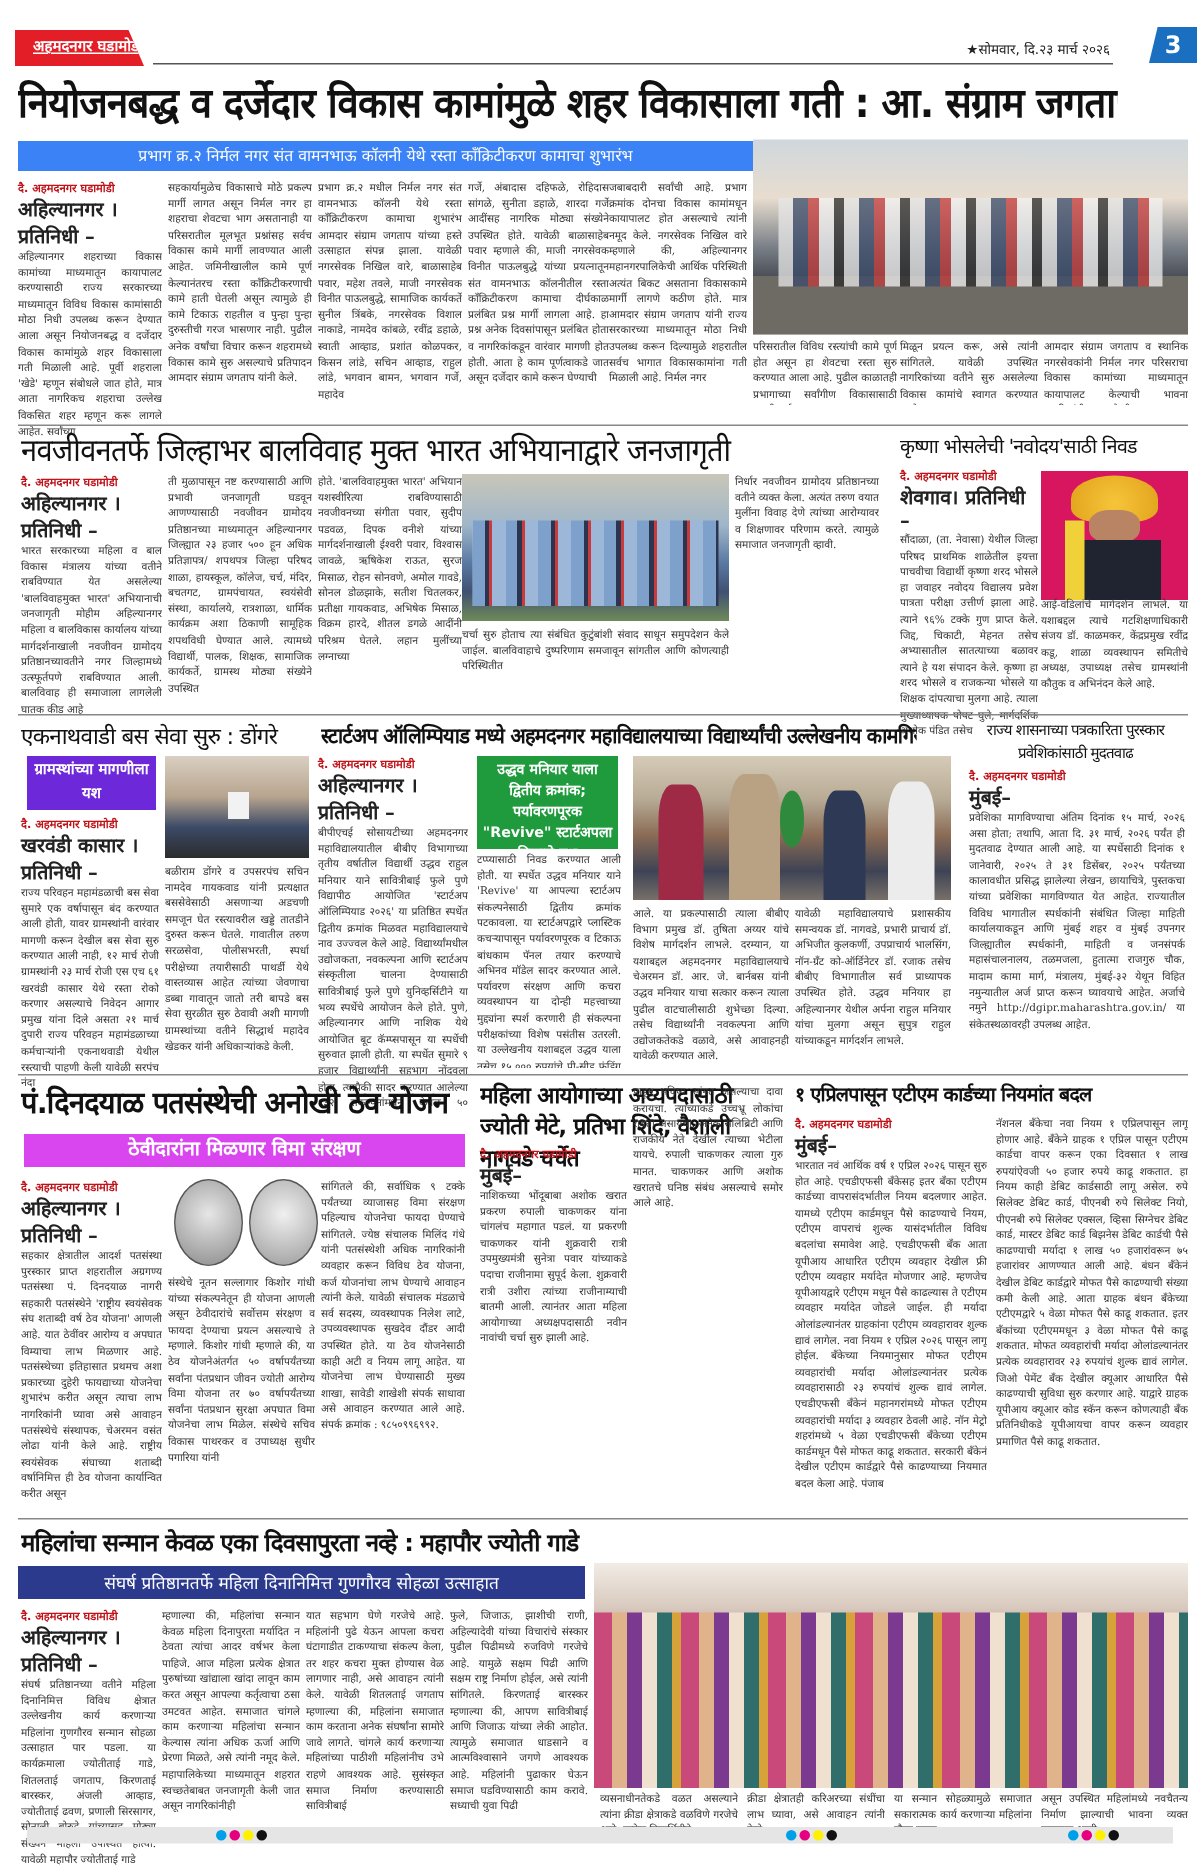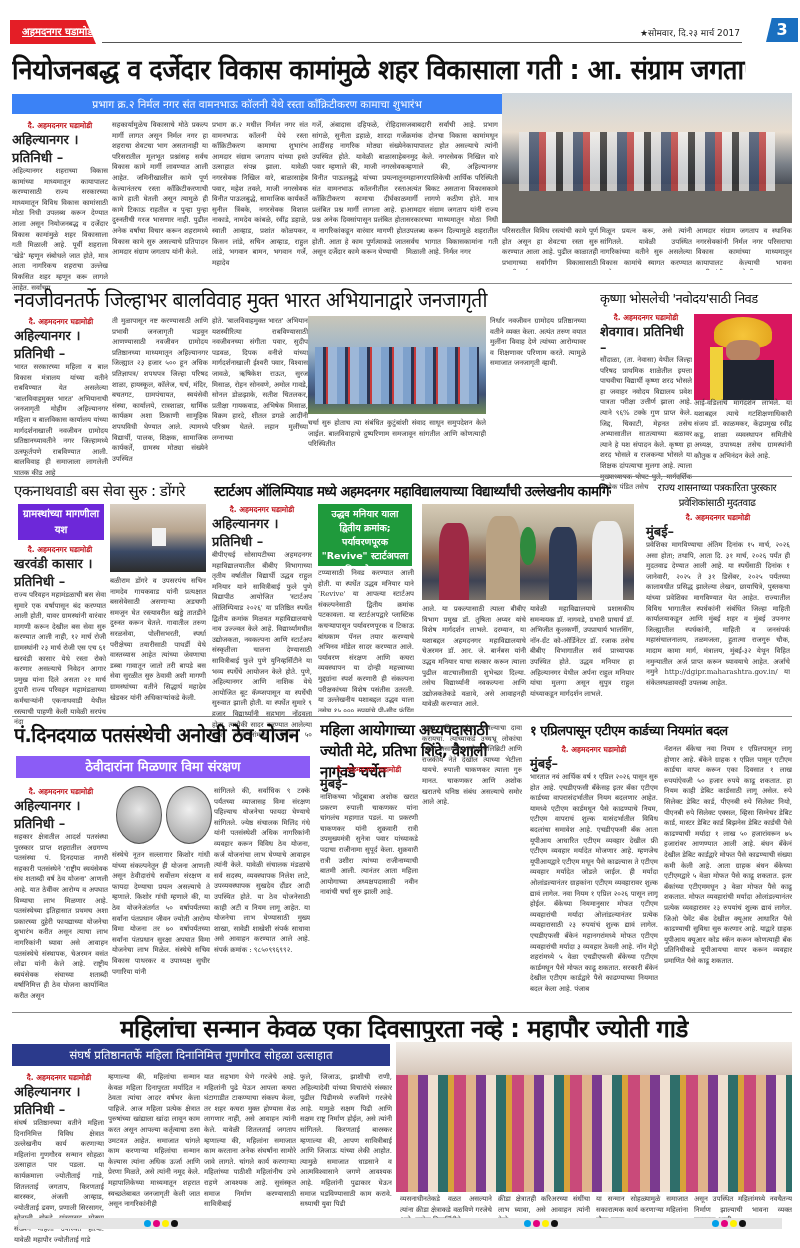--- a/index.html
+++ b/index.html
@@ -5,35 +5,35 @@
 *{box-sizing:border-box;margin:0;padding:0}
 body{width:800px;height:1248px;background:#fff;font-family:"DejaVu Serif",serif;color:#222;position:relative;overflow:hidden}
 .abs{position:absolute}
 .masthead{left:10px;top:20px;width:86px;height:24px;background:#e41e26;color:#fff;font-family:"DejaVu Sans",sans-serif;font-weight:bold;font-size:10px;line-height:24px;padding-left:12px;clip-path:polygon(0 0,88% 0,100% 100%,0 100%);text-decoration:underline}
 .topline{left:102px;top:42px;width:374px;height:1px;background:#555}
 .datetext{left:400px;top:26px;width:148px;text-align:right;font-size:9px;font-family:"DejaVu Sans",sans-serif}
 .pagenum{left:480px;top:18px;width:30px;height:24px;background:#1a6fc0;color:#fff;font-family:"DejaVu Sans",sans-serif;font-weight:bold;font-size:16px;text-align:center;line-height:24px;clip-path:polygon(18% 0,100% 0,100% 100%,0 100%)}
 .h1{font-family:"DejaVu Sans",sans-serif;font-weight:bold;color:#111;white-space:nowrap;overflow:hidden;letter-spacing:-0.5px}
 .banner{font-family:"DejaVu Sans",sans-serif;color:#fff;text-align:center;white-space:nowrap;overflow:hidden}
 .col{font-size:7px;line-height:10.6px;color:#333;text-align:justify;overflow:hidden}
-.byline{color:#c0141b;font-weight:bold;font-size:7.5px;text-align:center;font-family:"DejaVu Sans",sans-serif}
+.byline{color:#c0141b;font-weight:bold;font-size:7.5px;font-family:"DejaVu Sans",sans-serif}
 .place{font-size:13px;font-weight:bold}
 .rule{height:1px;background:#888}
 .photo{overflow:hidden}
 .caption-box{font-family:"DejaVu Sans",sans-serif;color:#fff;text-align:center;font-weight:bold}
 .dots{display:flex;gap:2px}
 .dot{width:7px;height:7px;border-radius:50%}
 .greybar{background:#e5e5e5}
 </style>
 </head>
 <body>
 
 <div class="abs masthead" style="background: rgb(228, 30, 38);">अहमदनगर घडामोडी</div>
 
-<div class="abs datetext" style="left: 560px; width: 180px; top: 26px;">★सोमवार, दि.२३ मार्च 2017</div>
+<div class="abs datetext" style="left: 560px; width: 180px; top: 26px;">★सोमवार, दि.२३ मार्च २०२६</div>
 <div class="abs pagenum" style="left: 766px; width: 32px; background: rgb(26, 111, 192);">3</div>
 <div class="abs topline" style="left:102px;width:640px"></div>
 <div class="abs datetext" style="left:560px;width:180px"></div>
 
 <div class="abs h1" style="left:12px;top:52px;width:780px;font-size:27px;line-height:36px;transform:scaleX(0.94);transform-origin:left">नियोजनबद्ध व दर्जेदार विकास कामांमुळे शहर विकासाला गती : आ. संग्राम जगताप</div>
 <div class="abs banner" style="left:12px;top:94px;width:490px;height:20px;background:#3b82f6;font-size:10.5px;line-height:20px">प्रभाग क्र.२ निर्मल नगर संत वामनभाऊ कॉलनी येथे रस्ता कॉंक्रिटीकरण कामाचा शुभारंभ</div>
 <div class="abs photo" style="left:502px;top:93px;width:290px;height:130px;background:linear-gradient(180deg,#cfd7dd 0%,#e8ddcf 30%,#7a8088 55%,#3c4048 75%,#8c7f70 100%)">
   <div style="position:absolute;left:0;right:0;bottom:0;height:30%;background:#6e6a64"></div>
   <div style="position:absolute;left:6%;top:30%;width:88%;height:45%;background:repeating-linear-gradient(90deg,#e7e7e7 0 10px,#3b4b6a 10px 20px,#c23b3b 20px 27px,#f2f2f2 27px 37px,#2c2c2c 37px 44px);opacity:0.75"></div>
 </div>
@@ -113,21 +113,21 @@
 
 <div class="abs h1" style="left:642px;top:480px;width:150px;font-size:10px;line-height:15px;font-weight:normal;text-align:center;white-space:normal">राज्य शासनाच्या पत्रकारिता पुरस्कार प्रवेशिकांसाठी मुदतवाढ</div>
 <div class="abs" style="left:646px;top:512px;width:144px">
   <div class="byline">दै. अहमदनगर घडामोडी</div>
   <div class="place">मुंबई–</div>
   <div class="col" style="height:190px">प्रवेशिका मागविण्याचा अंतिम दिनांक १५ मार्च, २०२६ असा होता; तथापि, आता दि. ३१ मार्च, २०२६ पर्यंत ही मुदतवाढ देण्यात आली आहे. या स्पर्धेसाठी दिनांक १ जानेवारी, २०२५ ते ३१ डिसेंबर, २०२५ पर्यंतच्या कालावधीत प्रसिद्ध झालेल्या लेखन, छायाचित्रे, पुस्तकचा यांच्या प्रवेशिका मागविण्यात येत आहेत. राज्यातील विविध भागातील स्पर्धकांनी संबंधित जिल्हा माहिती कार्यालयाकडून आणि मुंबई शहर व मुंबई उपनगर जिल्ह्यातील स्पर्धकांनी, माहिती व जनसंपर्क महासंचालनालय, तळमजला, हुतात्मा राजगुरु चौक, मादाम कामा मार्ग, मंत्रालय, मुंबई-३२ येथून विहित नमुन्यातील अर्ज प्राप्त करून घ्यावयाचे आहेत. अर्जाचे नमुने http://dgipr.maharashtra.gov.in/ या संकेतस्थळावरही उपलब्ध आहेत.</div>
 </div>
 <div class="abs rule" style="left:12px;top:716px;width:780px"></div>
 
 <div class="abs h1" style="left:14px;top:720px;width:298px;font-size:20px;line-height:30px;transform:scaleX(0.96);transform-origin:left">पं.दिनदयाळ पतसंस्थेची अनोखी ठेव योजना</div>
-<div class="abs banner" style="left:16px;top:756px;width:294px;height:22px;background:#8b5cf6;font-size:13px;font-weight:bold;line-height:22px">ठेवीदारांना मिळणार विमा संरक्षण</div>
+<div class="abs banner" style="left:16px;top:756px;width:294px;height:22px;background:#d946ef;font-size:13px;font-weight:bold;line-height:22px">ठेवीदारांना मिळणार विमा संरक्षण</div>
 <div class="abs" style="left:14px;top:786px;width:94px">
   <div class="byline">दै. अहमदनगर घडामोडी</div>
   <div class="place">अहिल्यानगर । प्रतिनिधी –</div>
   <div class="col" style="height:196px">सहकार क्षेत्रातील आदर्श पतसंस्था पुरस्कार प्राप्त शहरातील अग्रगण्य पतसंस्था पं. दिनदयाळ नागरी सहकारी पतसंस्थेने 'राष्ट्रीय स्वयंसेवक संघ शताब्दी वर्ष ठेव योजना' आणली आहे. यात ठेवींवर आरोग्य व अपघात विम्याचा लाभ मिळणार आहे. पतसंस्थेच्या इतिहासात प्रथमच अशा प्रकारच्या दुहेरी फायद्याच्या योजनेचा शुभारंभ करीत असून त्याचा लाभ नागरिकांनी घ्यावा असे आवाहन पतसंस्थेचे संस्थापक, चेअरमन वसंत लोढा यांनी केले आहे. राष्ट्रीय स्वयंसेवक संघाच्या शताब्दी वर्षानिमित्त ही ठेव योजना कार्यान्वित करीत असून</div>
 </div>
 <div class="abs" style="left:116px;top:786px;width:46px;height:58px;border-radius:50%;border:1px solid #555;background:radial-gradient(circle at 50% 40%,#e6e6e6,#8a8a8a)"></div>
 <div class="abs" style="left:166px;top:786px;width:46px;height:58px;border-radius:50%;border:1px solid #555;background:radial-gradient(circle at 50% 40%,#f0f0f0,#9a9a9a)"></div>
 <div class="abs col" style="left:112px;top:850px;width:98px;height:160px">संस्थेचे नूतन सल्लागार किशोर गांधी यांच्या संकल्पनेतून ही योजना आणली असून ठेवीदारांचे सर्वोत्तम संरक्षण व फायदा देण्याचा प्रयत्न असल्याचे ते म्हणाले. किशोर गांधी म्हणाले की, या ठेव योजनेअंतर्गत ५० वर्षापर्यंतच्या सर्वांना पंतप्रधान जीवन ज्योती आरोग्य विमा योजना तर ७० वर्षापर्यंतच्या सर्वांना पंतप्रधान सुरक्षा अपघात विमा योजनेचा लाभ मिळेल. संस्थेचे सचिव विकास पाथरकर व उपाध्यक्ष सुधीर पगारिया यांनी</div>
 <div class="abs col" style="left:214px;top:786px;width:96px;height:224px">सांगितले की, सर्वाधिक ९ टक्के पर्यंतच्या व्याजासह विमा संरक्षण पहिल्याच योजनेचा फायदा घेण्याचे सांगितले. ज्येष्ठ संचालक मिलिंद गंधे यांनी पतसंस्थेशी अधिक नागरिकांनी व्यवहार करून विविध ठेव योजना, कर्ज योजनांचा लाभ घेण्याचे आवाहन त्यांनी केले. यावेळी संचालक मंडळाचे सर्व सदस्य, व्यवस्थापक निलेश लाटे, उपव्यवस्थापक सुखदेव दौंडर आदी उपस्थित होते. या ठेव योजनेसाठी काही अटी व नियम लागू आहेत. या योजनेचा लाभ घेण्यासाठी मुख्य शाखा, सावेडी शाखेशी संपर्क साधावा असे आवाहन करण्यात आले आहे. संपर्क क्रमांक : ९८५०९९६९९२.</div>
 
@@ -141,21 +141,21 @@
 
 <div class="abs h1" style="left:530px;top:720px;width:262px;font-size:13px;line-height:22px;font-weight:bold">१ एप्रिलपासून एटीएम कार्डच्या नियमांत बदल</div>
 <div class="abs" style="left:530px;top:744px;width:128px">
   <div class="byline">दै. अहमदनगर घडामोडी</div>
   <div class="place">मुंबई–</div>
   <div class="col" style="height:244px">भारतात नवं आर्थिक वर्ष १ एप्रिल २०२६ पासून सुरु होत आहे. एचडीएफसी बँकेसह इतर बँका एटीएम कार्डच्या वापरासंदर्भातील नियम बदलणार आहेत. यामध्ये एटीएम कार्डमधून पैसे काढण्याचे नियम, एटीएम वापराचं शुल्क यासंदर्भातील विविध बदलांचा समावेश आहे. एचडीएफसी बँक आता यूपीआय आधारित एटीएम व्यवहार देखील फ्री एटीएम व्यवहार मर्यादेत मोजणार आहे. म्हणजेच यूपीआयद्वारे एटीएम मधून पैसे काढल्यास ते एटीएम व्यवहार मर्यादेत जोडले जाईल. ही मर्यादा ओलांडल्यानंतर ग्राहकांना एटीएम व्यवहारावर शुल्क द्यावं लागेल. नवा नियम १ एप्रिल २०२६ पासून लागू होईल. बँकेच्या नियमानुसार मोफत एटीएम व्यवहारांची मर्यादा ओलांडल्यानंतर प्रत्येक व्यवहारासाठी २३ रुपयांचं शुल्क द्यावं लागेल. एचडीएफसी बँकेनं महानगरांमध्ये मोफत एटीएम व्यवहारांची मर्यादा ३ व्यवहार ठेवली आहे. नॉन मेट्रो शहरांमध्ये ५ वेळा एचडीएफसी बँकेच्या एटीएम कार्डमधून पैसे मोफत काढू शकतात. सरकारी बँकेनं देखील एटीएम कार्डद्वारे पैसे काढण्याच्या नियमात बदल केला आहे. पंजाब</div>
 </div>
 <div class="abs col" style="left:664px;top:744px;width:128px;height:266px">नॅशनल बँकेचा नवा नियम १ एप्रिलपासून लागू होणार आहे. बँकेने ग्राहक १ एप्रिल पासून एटीएम कार्डचा वापर करून एका दिवसात १ लाख रुपयांऐवजी ५० हजार रुपये काढू शकतात. हा नियम काही डेबिट कार्डसाठी लागू असेल. रुपे सिलेक्ट डेबिट कार्ड, पीएनबी रुपे सिलेक्ट नियो, पीएनबी रुपे सिलेक्ट एक्सल, व्हिसा सिग्नेचर डेबिट कार्ड, मास्टर डेबिट कार्ड बिझनेस डेबिट कार्डची पैसे काढण्याची मर्यादा १ लाख ५० हजारांवरून ७५ हजारांवर आणण्यात आली आहे. बंधन बँकेनं देखील डेबिट कार्डद्वारे मोफत पैसे काढण्याची संख्या कमी केली आहे. आता ग्राहक बंधन बँकेच्या एटीएमद्वारे ५ वेळा मोफत पैसे काढू शकतात. इतर बँकांच्या एटीएममधून ३ वेळा मोफत पैसे काढू शकतात. मोफत व्यवहारांची मर्यादा ओलांडल्यानंतर प्रत्येक व्यवहारावर २३ रुपयांचं शुल्क द्यावं लागेल. जिओ पेमेंट बँक देखील क्यूआर आधारित पैसे काढण्याची सुविधा सुरु करणार आहे. याद्वारे ग्राहक यूपीआय क्यूआर कोड स्कॅन करून कोणत्याही बँक प्रतिनिधीकडे यूपीआयचा वापर करून व्यवहार प्रमाणित पैसे काढू शकतात.</div>
 <div class="abs rule" style="left:12px;top:1012px;width:780px"></div>
 
-<div class="abs h1" style="left:14px;top:1014px;width:780px;font-size:24px;line-height:30px;text-align:center">महिलांचा सन्मान केवळ एका दिवसापुरता नव्हे : महापौर ज्योती गाडे</div>
+<div class="abs h1" style="left:14px;top:1014px;width:780px;font-size:16px;line-height:30px;">महिलांचा सन्मान केवळ एका दिवसापुरता नव्हे : महापौर ज्योती गाडे</div>
 <div class="abs banner" style="left:12px;top:1044px;width:378px;height:22px;background:#2b3a8c;font-size:11.5px;line-height:22px">संघर्ष प्रतिष्ठानतर्फे महिला दिनानिमित्त गुणगौरव सोहळा उत्साहात</div>
 <div class="abs photo" style="left:396px;top:1042px;width:396px;height:150px;background:linear-gradient(180deg,#f1ece6 0%,#d8c9bd 20%,#a35d6d 45%,#6b3e7e 65%,#c7a07a 85%,#5d5a57 100%)">
   <div style="position:absolute;left:0;right:0;top:22%;height:78%;background:repeating-linear-gradient(90deg,#c94a7a 0 12px,#e0b38b 12px 22px,#7b3a8f 22px 32px,#f0e0d0 32px 42px,#2f6e6a 42px 52px,#d8a23a 52px 58px)"></div>
 </div>
 <div class="abs" style="left:14px;top:1072px;width:90px">
   <div class="byline">दै. अहमदनगर घडामोडी</div>
   <div class="place">अहिल्यानगर । प्रतिनिधी –</div>
   <div class="col" style="height:130px">संघर्ष प्रतिष्ठानच्या वतीने महिला दिनानिमित्त विविध क्षेत्रात उल्लेखनीय कार्य करणाऱ्या महिलांना गुणगौरव सन्मान सोहळा उत्साहात पार पडला. या कार्यक्रमाला ज्योतीताई गाडे, शितलताई जगताप, किरणताई बारस्कर, अंजली आव्हाड, ज्योतीताई ढवण, प्रणाली सिरसागर, सोनाली बोरुडे यांच्यासह मोठ्या संख्येने महिला उपस्थित होत्या. यावेळी महापौर ज्योतीताई गाडे</div>
 </div>
 <div class="abs col" style="left:108px;top:1072px;width:92px;height:152px">म्हणाल्या की, महिलांचा सन्मान केवळ महिला दिनापुरता मर्यादित न ठेवता त्यांचा आदर वर्षभर केला पाहिजे. आज महिला प्रत्येक क्षेत्रात पुरुषांच्या खांद्याला खांदा लावून काम करत असून आपल्या कर्तृत्वाचा ठसा उमटवत आहेत. समाजात चांगले काम करणाऱ्या महिलांचा सन्मान केल्यास त्यांना अधिक ऊर्जा आणि प्रेरणा मिळते, असे त्यांनी नमूद केले. महापालिकेच्या माध्यमातून शहरात स्वच्छतेबाबत जनजागृती केली जात असून नागरिकांनीही</div>

